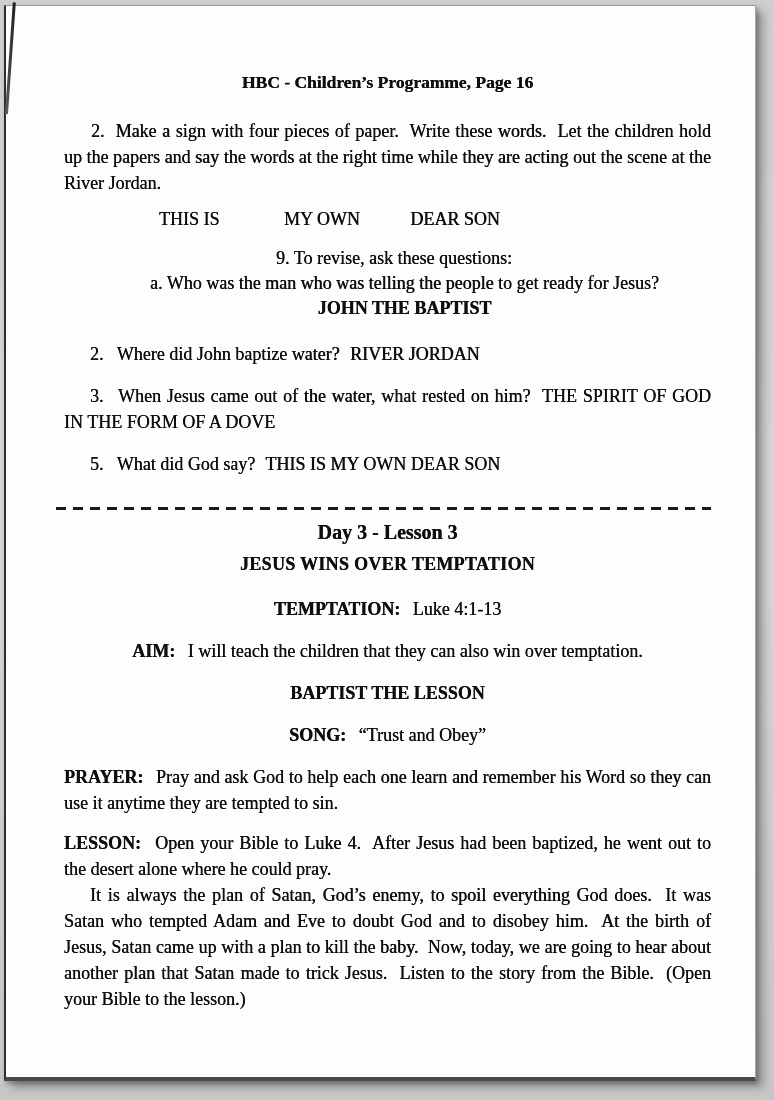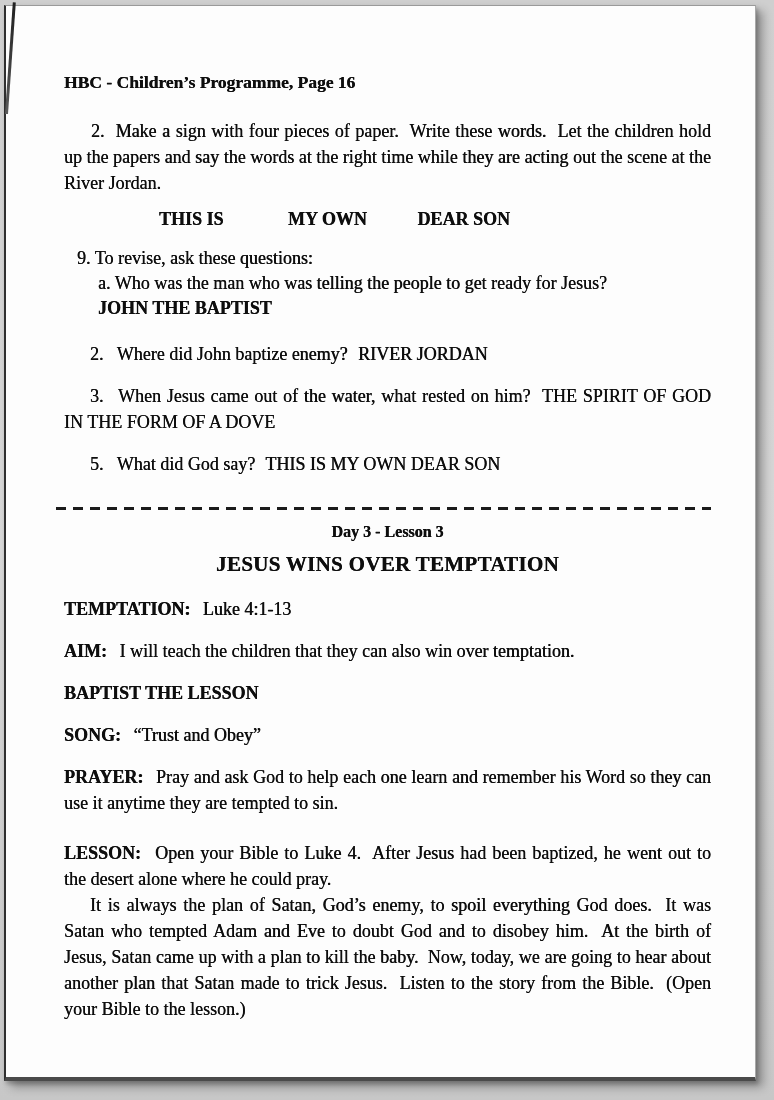--- a/index.html
+++ b/index.html
@@ -46,30 +46,30 @@
     left: 0;
     top: 0;
     width: 100%;
     box-sizing: border-box;
     padding: 64px 44px 0 58px;
     color: #0e0e0e;
     font-size: 18px;
     line-height: 26px;
     text-shadow: 0.3px 0 0 currentColor;
   }
-  p, h1, h2 { margin: 0; padding: 0; }
+  p, h1, h2 { margin: 0; padding: 0; text-align: center; }
   .page-header {
     font-weight: bold;
     font-size: 17.5px;
     line-height: 24px;
   }
   .para { text-align: justify; }
   .indent1 { text-indent: 27px; margin-top: 24px; }
   .sign-row { margin-top: 10px; white-space: nowrap; }
-  .sign-word { font-weight: bold; display: inline-block; text-align: right; }
+  .sign-word { font-weight: normal; display: inline-block; text-align: right; }
   .sw1 { margin-left: 95px; }
   .sw2 { margin-left: 60px; }
   .sw3 { margin-left: 46px; }
   .sw4 { }
   .revise-block { margin-top: 14px; line-height: 25px; }
   .revise-intro { margin-left: 13px; }
   .revise-q { margin-left: 34px; }
   .revise-a { margin-left: 34px; font-weight: bold; }
   .question { text-indent: 26px; text-align: justify; }
   .qz2 { margin-top: 20px; }
@@ -81,38 +81,38 @@
   .answer { font-weight: normal; }
   .divider {
     margin: 30px 0 0 -8px;
     width: calc(100% + 8px);
     height: 3px;
     background: repeating-linear-gradient(90deg, #1b1b1b 0 10px, transparent 10px 17px);
   }
   .day-heading {
     margin-top: 9px;
     text-align: center;
-    font-size: 16px;
+    font-size: 20px;
     font-weight: bold;
     line-height: 26px;
   }
   .lesson-title {
     margin-top: 5px;
     text-align: center;
-    font-size: 21px;
+    font-size: 18px;
     font-weight: bold;
     letter-spacing: 0.3px;
     line-height: 28px;
   }
   .label-line { margin-top: 16px; }
   .label-line.first { margin-top: 18px; }
   .inline-label { font-weight: bold; margin-right: 8px; }
   .section-heading { margin-top: 16px; font-weight: bold; }
   .prayer-para, .lesson-para { margin-top: 16px; text-align: justify; }
-  .lesson-para { margin-top: 24px; }
+  .lesson-para { margin-top: 14px; }
   .lesson-p2 { text-indent: 26px; text-align: justify; }
 </style>
 </head>
 <body>
 
 <div class="scan-bg">
   <div class="sheet">
     <div class="edge-tl"></div>
     <div class="content">
 
@@ -128,21 +128,21 @@
       </div>
 
       <div class="revise-block">
         <p class="revise-intro">9. To revise, ask these questions:</p>
         <p class="revise-q">a. Who was the man who was telling the people to get ready for Jesus?</p>
         <p class="revise-a">JOHN THE BAPTIST</p>
       </div>
 
       <p class="question qz2">
         <span class="qnum">2.</span>
-        <span class="qtext">Where did John baptize enemy?</span>
+        <span class="qtext">Where did John baptize water?</span>
         <span class="answer">RIVER JORDAN</span>
       </p>
 
       <p class="question qz3">
         <span class="qnum">3.</span>
         <span class="qtext">When Jesus came out of the water, what rested on him?</span>
         <span class="answer">THE SPIRIT OF GOD IN THE FORM OF A DOVE</span>
       </p>
 
 

